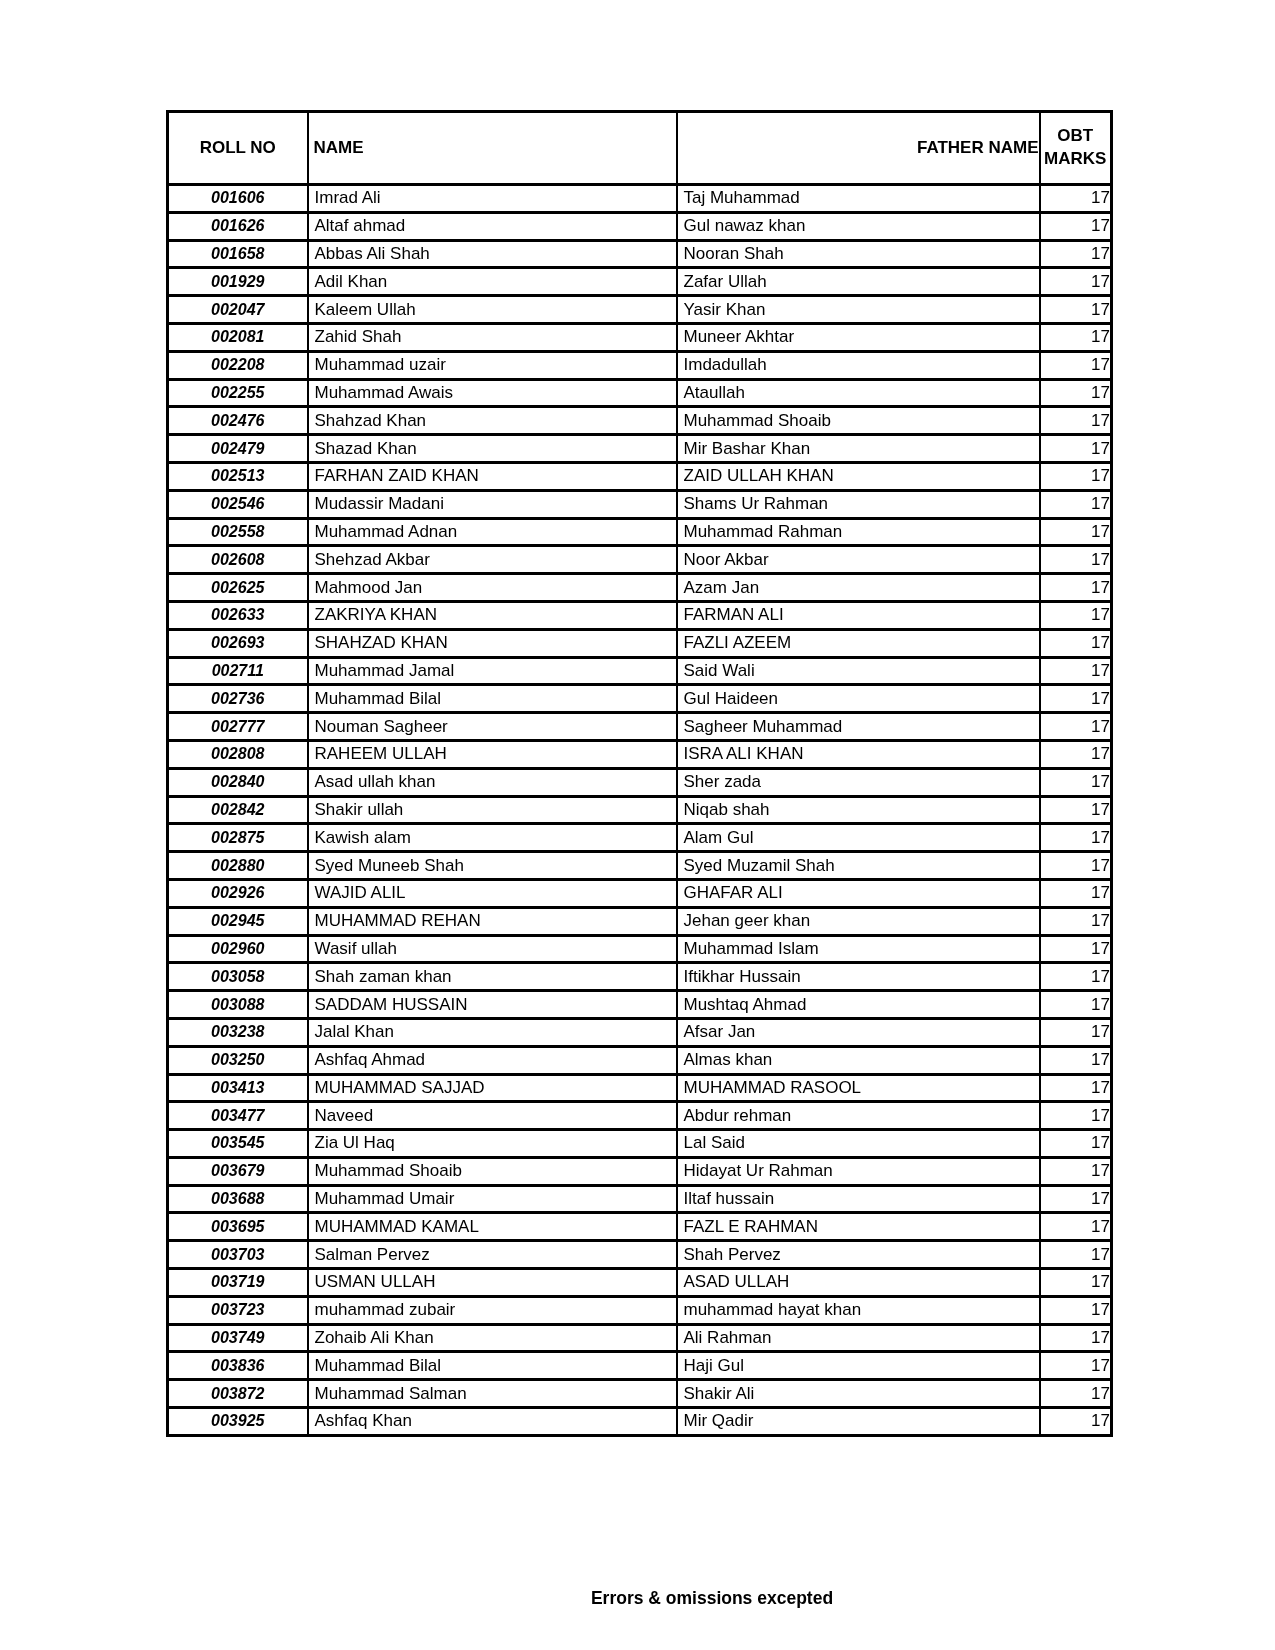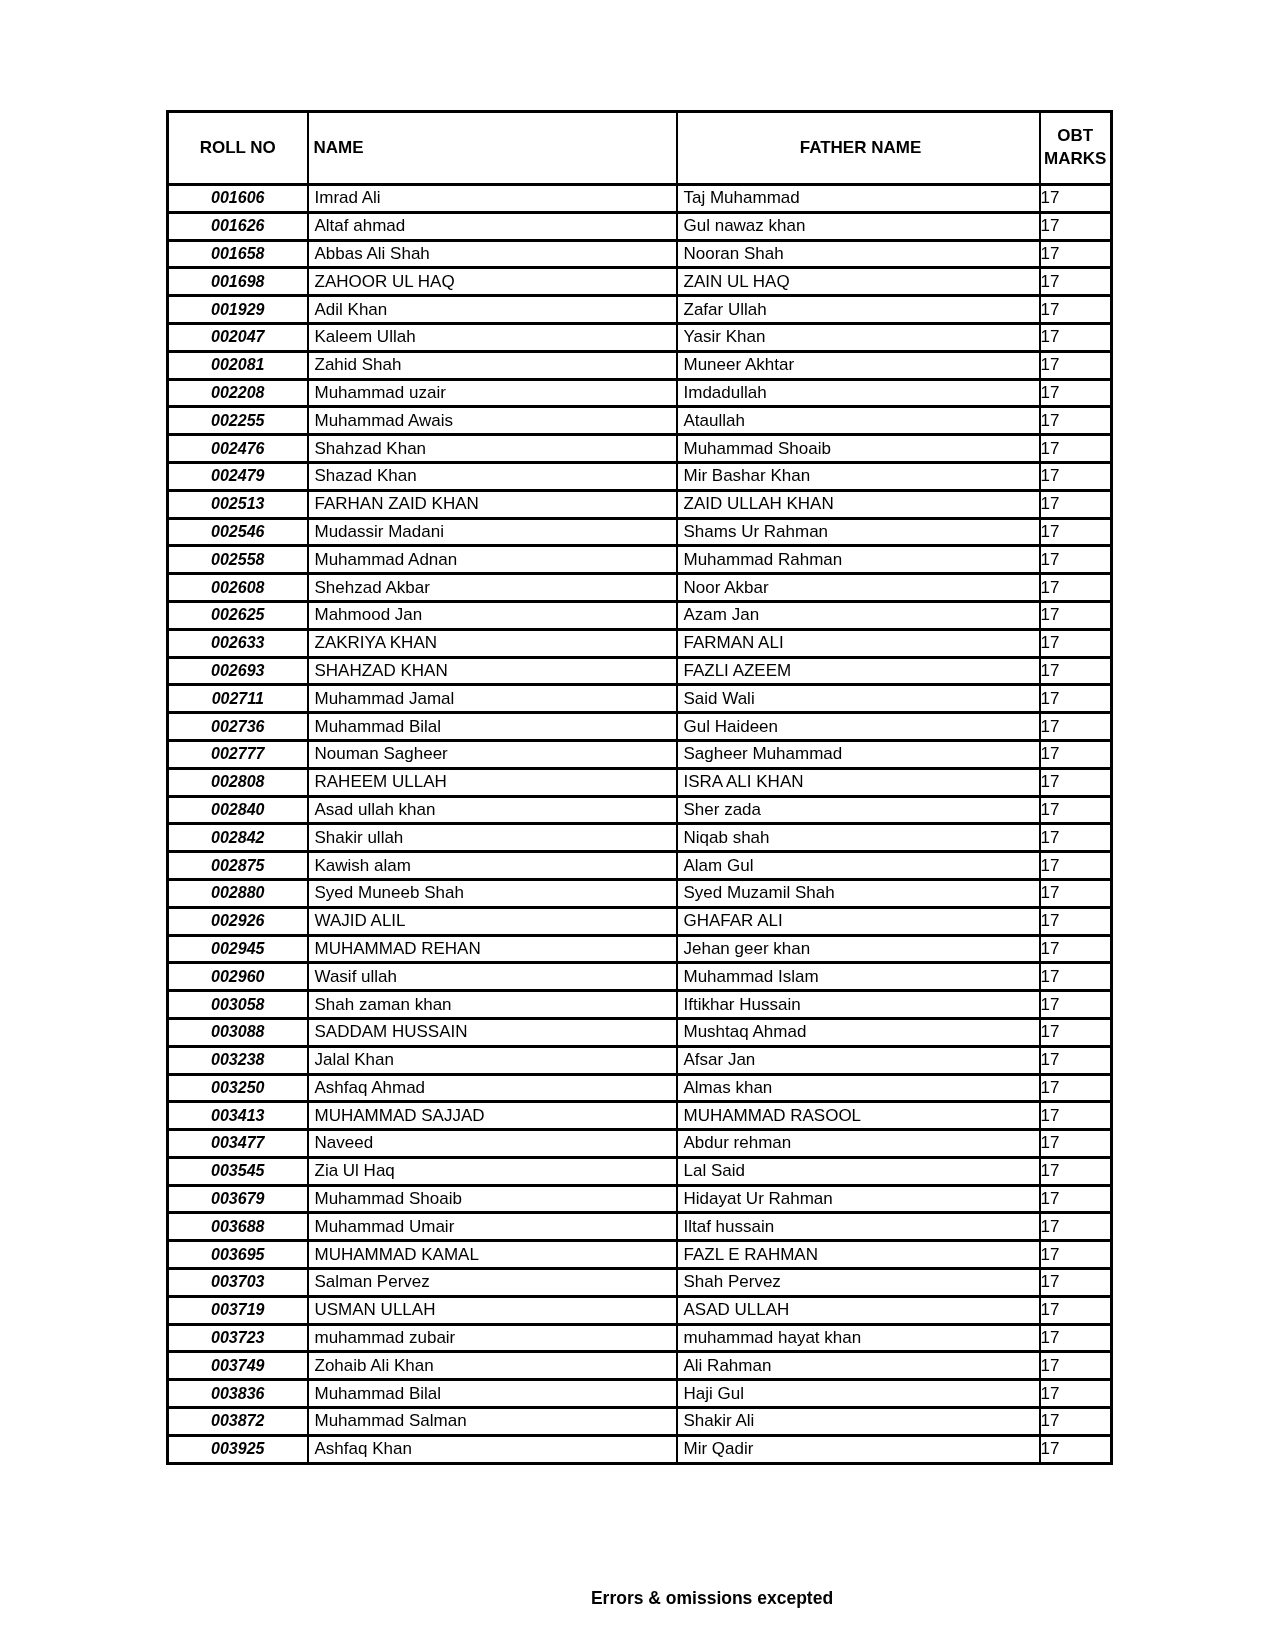--- a/index.html
+++ b/index.html
@@ -37,26 +37,26 @@
   table.results th {
     height: 70px;
     font-size: 17px;
     font-weight: bold;
     white-space: normal;
     line-height: 1.35;
   }
   table.results td { height: 24.8px; font-size: 17px; }
   .h-roll  { text-align: center; }
   .h-name  { text-align: left; padding-left: 5px !important; }
-  .h-father{ text-align: center; padding-left: 5px !important; }
+  .h-father{ text-align: right; padding-left: 5px !important; }
   .h-marks { text-align: center; padding: 0 2px !important; }
   .td-roll   { text-align: center; font-weight: bold; font-size: 16px !important; font-style: italic; }
   .td-name   { text-align: left; padding-left: 6px !important; }
   .td-father { text-align: left; padding-left: 6px !important; }
-  .td-marks  { text-align: left; }
+  .td-marks  { text-align: right; }
   .footer-note {
     position: absolute;
     top: 1588px;
     left: 664px;
     transform: translateX(-50%);
     font-size: 17.5px;
     font-weight: bold;
     white-space: nowrap;
     margin-left: 48px;
   }
@@ -101,26 +101,20 @@
           <td class="td-father">Gul nawaz khan</td>
           <td class="td-marks">17</td>
         </tr>
         <tr>
           <td class="td-roll">001658</td>
           <td class="td-name">Abbas Ali Shah</td>
           <td class="td-father">Nooran Shah</td>
           <td class="td-marks">17</td>
         </tr>
         <tr>
-          <td class="td-roll">001698</td>
-          <td class="td-name">ZAHOOR UL HAQ</td>
-          <td class="td-father">ZAIN UL HAQ</td>
-          <td class="td-marks">17</td>
-        </tr>
-        <tr>
           <td class="td-roll">001929</td>
           <td class="td-name">Adil Khan</td>
           <td class="td-father">Zafar Ullah</td>
           <td class="td-marks">17</td>
         </tr>
         <tr>
           <td class="td-roll">002047</td>
           <td class="td-name">Kaleem Ullah</td>
           <td class="td-father">Yasir Khan</td>
           <td class="td-marks">17</td>

